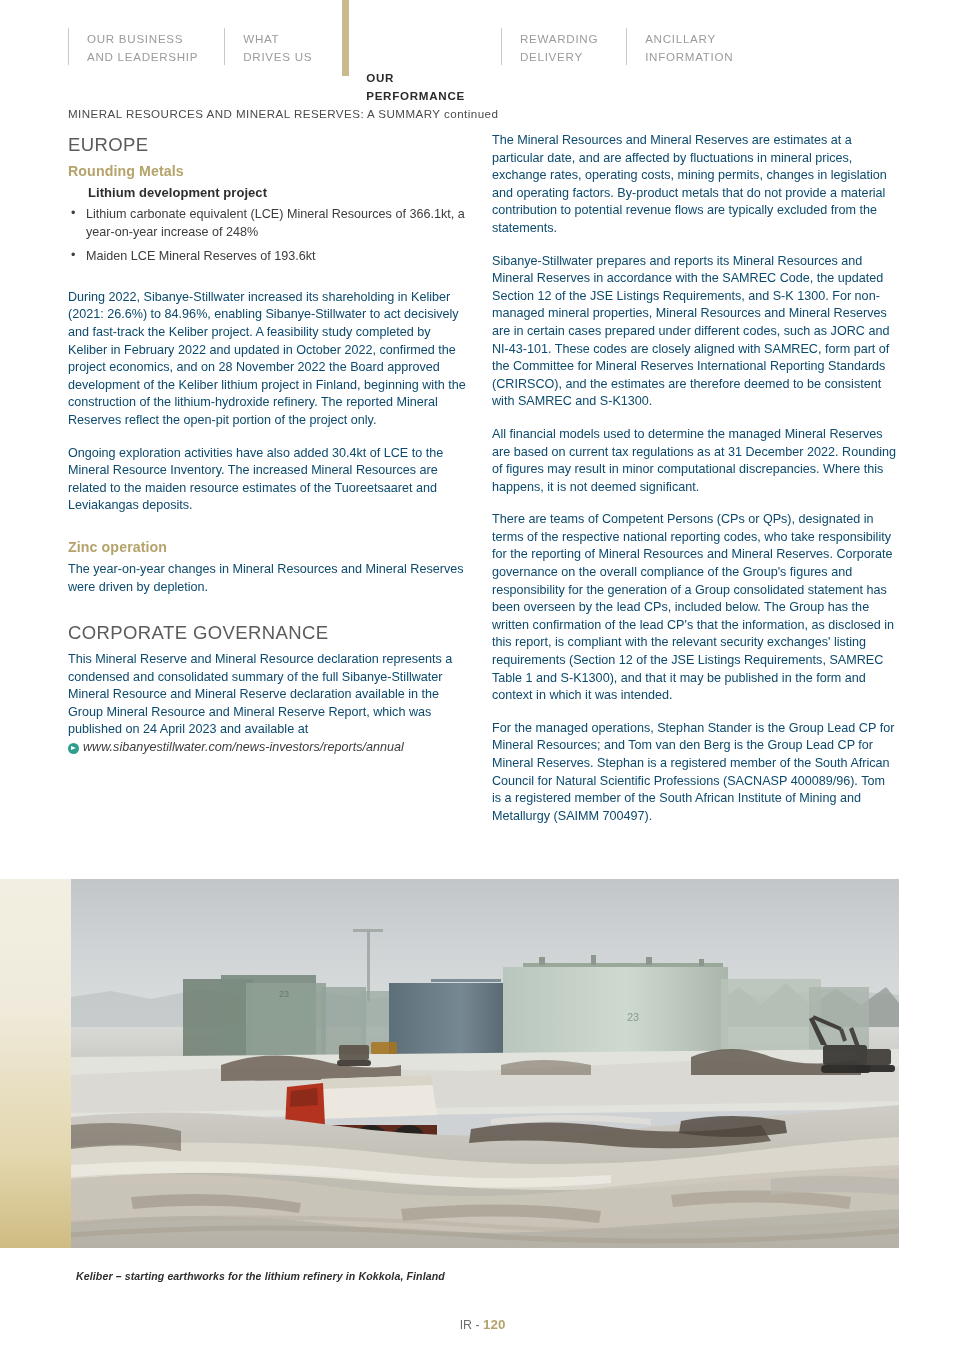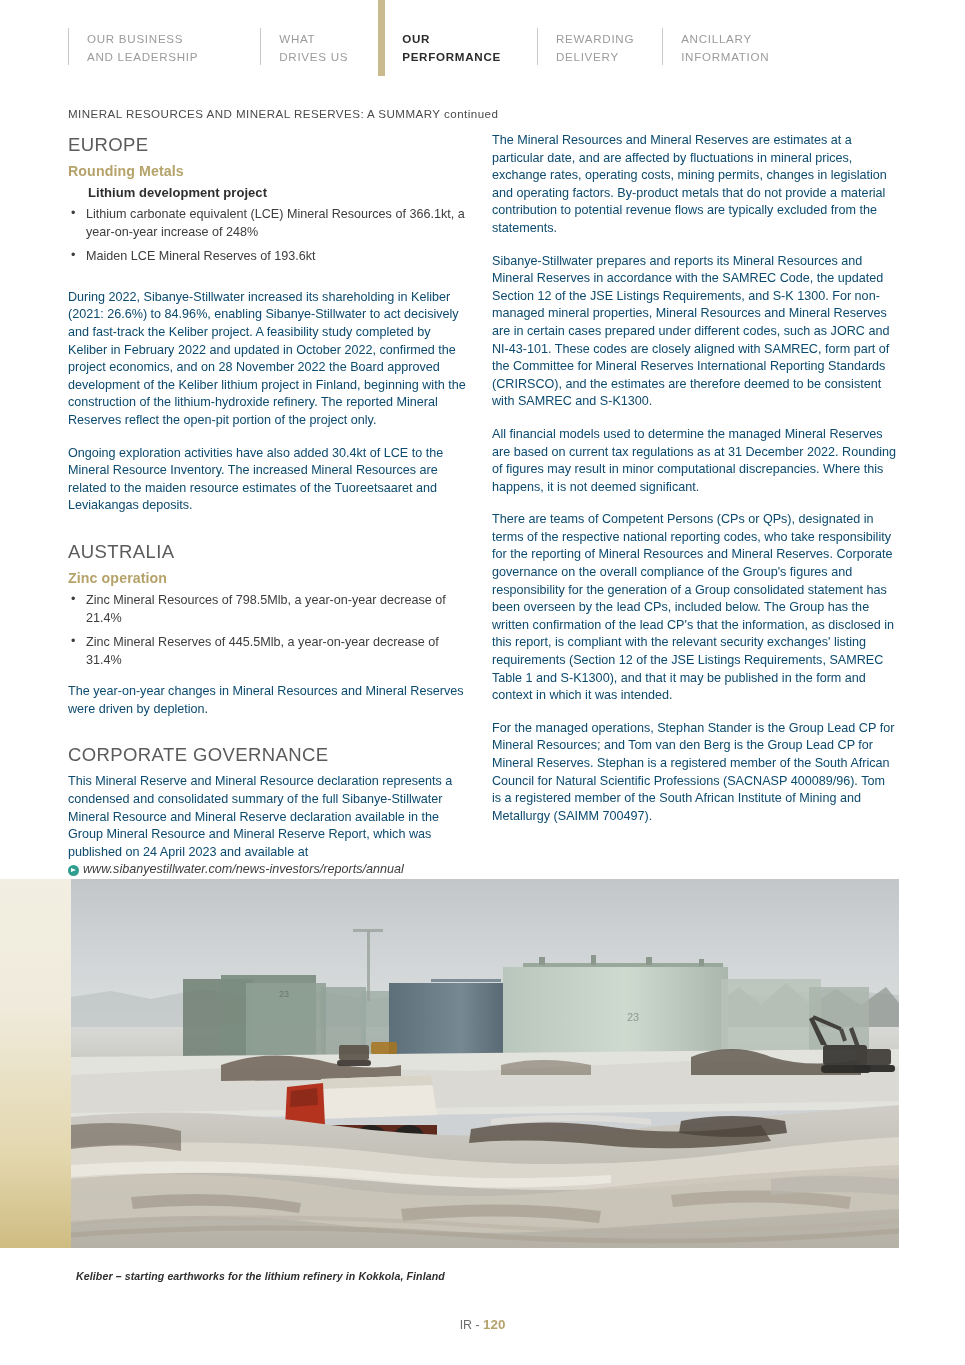--- a/index.html
+++ b/index.html
@@ -14,39 +14,39 @@
 
   
   .topnav{
     position:absolute; left:0; top:0; width:965px; height:92px;
   }
   .nav-items{
     position:absolute; left:68px; top:28px;
     display:flex; align-items:flex-start;
   }
   .nav-item{
-    display:flex; align-items:flex-start;
+    display:flex; align-items:flex-end;
     padding-right:0;
   }
   .nav-rule{
     width:1px; background:#c9c9c9; margin-right:18px;
     align-self:stretch;
   }
   .nav-rule.gold{
     width:7px; background:#c9bb8e; margin-right:17px;
     position:relative; top:-28px; height:76px;
   }
   .nav-label{
     font-size:11.6px; letter-spacing:0.72px; line-height:17.5px;
     color:#9b9b9b; text-transform:uppercase; white-space:pre-line;
     padding-top:2px;
   }
   .nav-item.active .nav-label{ color:#2b2b2b; font-weight:bold; }
   .n0{ margin-right:26px; }
-  .n1{ margin-right:30px;margin-left:36px; }
+  .n1{ margin-right:30px; }
   .n2{ margin-right:36px; }
   .n3{ margin-right:28px; }
 
   
   .running-head{
     position:absolute; left:68px; top:107px;
     font-size:11.6px; letter-spacing:0.45px; color:#4a4a4a;
   }
 
   
@@ -182,27 +182,22 @@
     <li>Maiden LCE Mineral Reserves of 193.6kt</li>
   </ul>
 
   <div class="gap-md"></div>
 
   <p class="body">During 2022, Sibanye-Stillwater increased its shareholding in Keliber (2021: 26.6%) to 84.96%, enabling Sibanye-Stillwater to act decisively and fast-track the Keliber project. A feasibility study completed by Keliber in February 2022 and updated in October 2022, confirmed the project economics, and on 28 November 2022 the Board approved development of the Keliber lithium project in Finland, beginning with the construction of the lithium-hydroxide refinery. The reported Mineral Reserves reflect the open-pit portion of the project only.</p>
   <p class="body">Ongoing exploration activities have also added 30.4kt of LCE to the Mineral Resource Inventory. The increased Mineral Resources are related to the maiden resource estimates of the Tuoreetsaaret and Leviakangas deposits.</p>
 
   <div class="gap-md"></div>
 
-  <h1 class="section">AUSTRALIA</h1>
   <h2 class="sub-gold">Zinc operation</h2>
 
-  <ul class="bullets">
-    <li>Zinc Mineral Resources of 798.5Mlb, a year-on-year decrease of 21.4%</li>
-    <li>Zinc Mineral Reserves of 445.5Mlb, a year-on-year decrease of 31.4%</li>
-  </ul>
 
   <p class="body">The year-on-year changes in Mineral Resources and Mineral Reserves were driven by depletion.</p>
 
   <div class="gap-md"></div>
 
   <h1 class="section">CORPORATE GOVERNANCE</h1>
   <p class="body" style="margin-bottom:0">This Mineral Reserve and Mineral Resource declaration represents a condensed and consolidated summary of the full Sibanye-Stillwater Mineral Resource and Mineral Reserve declaration available in the Group Mineral Resource and Mineral Reserve Report, which was published on 24 April 2023 and available at</p>
 
   <div class="linkline">
     <span class="globe"></span>

